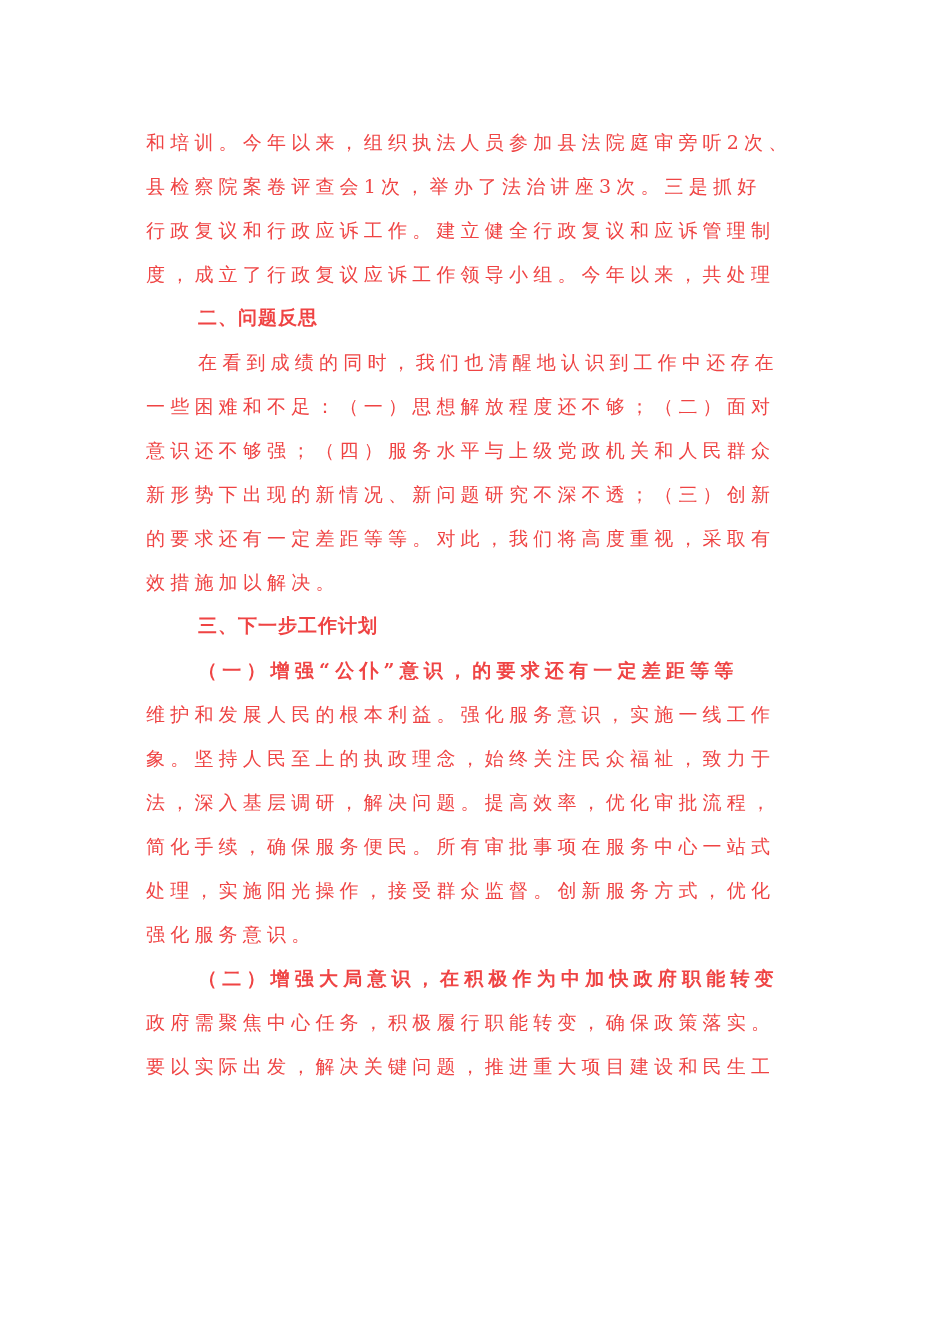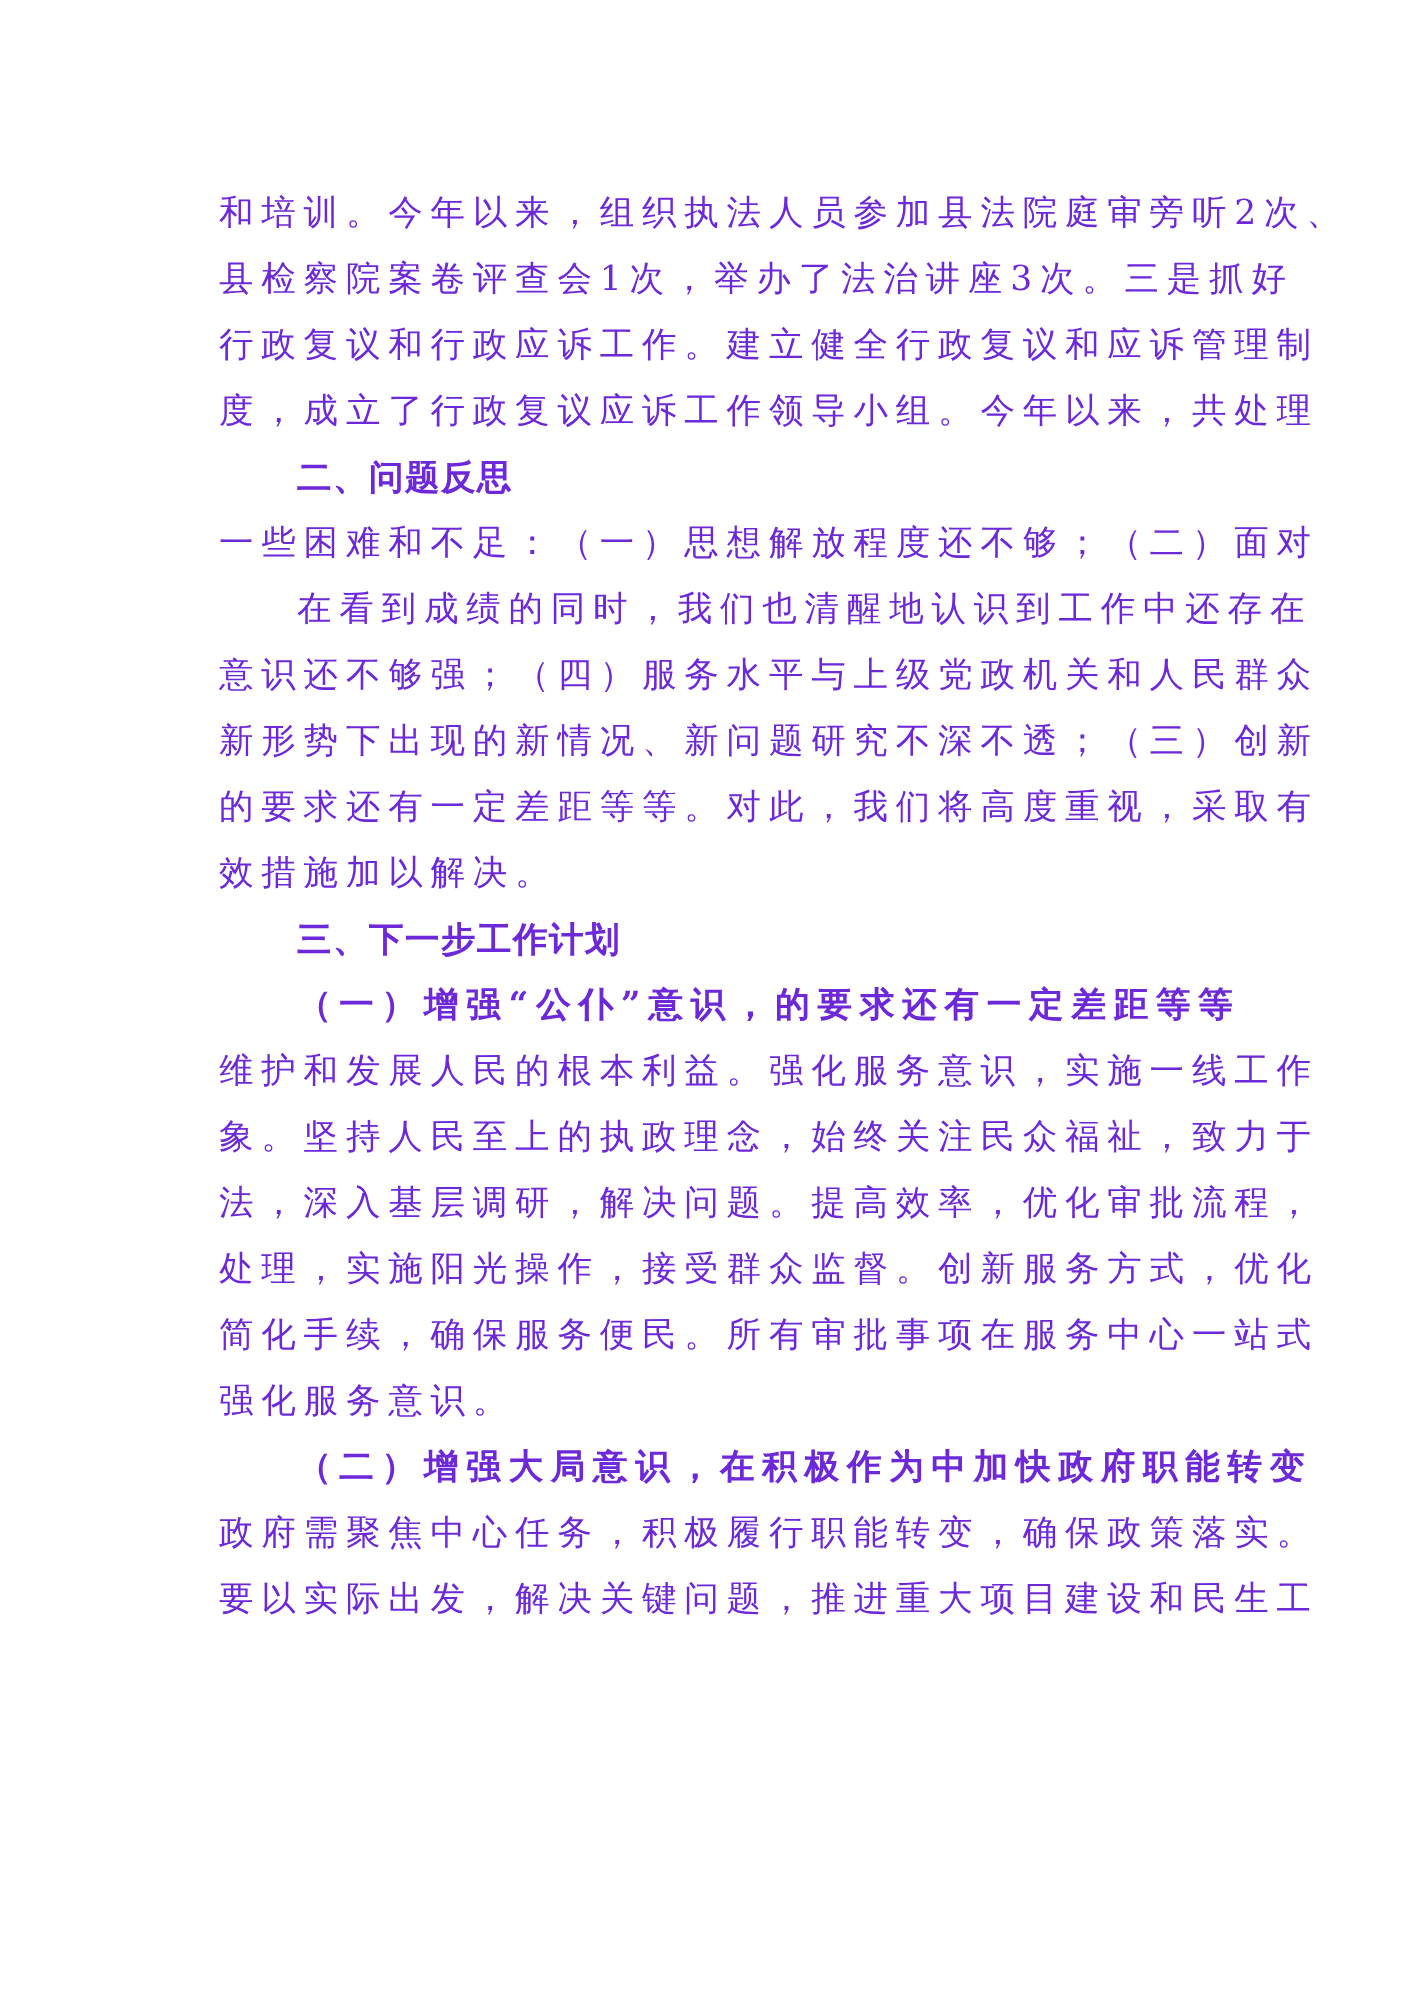--- a/index.html
+++ b/index.html
@@ -1,20 +1,20 @@
 <!DOCTYPE html>
 <html><head>
 <meta charset="utf-8">
 <style>
   html, body { margin: 0; padding: 0; background: #ffffff; }
   body { width: 950px; height: 1344px; position: relative; overflow: hidden; }
   .page {
     position: absolute; left: 146px; top: 120px; width: 664px;
     font-family: "DejaVu Serif", "Liberation Serif", serif;
-    font-size: 23px; color: #6d28d9;
+    font-size: 19px; color: #ef4444;
     line-height: 44px;
   }
   .p { margin: 0; text-align: justify; text-align-last: left; letter-spacing: 5.2px; }
   .heading { margin: 0; text-indent: 52px; font-family: Liberation Sans, sans-serif; font-weight: bold; letter-spacing: 1px; }
   .subheading { font-weight: bold; }
   .line { display: block; white-space: nowrap; }
 </style>
 </head>
 <body>
 
@@ -22,37 +22,37 @@
   <div class="p">
     <span class="line">和培训。今年以来，组织执法人员参加县法院庭审旁听2次、</span>
     <span class="line">县检察院案卷评查会1次，举办了法治讲座3次。三是抓好</span>
     <span class="line">行政复议和行政应诉工作。建立健全行政复议和应诉管理制</span>
     <span class="line">度，成立了行政复议应诉工作领导小组。今年以来，共处理</span>
   </div>
 
   <div class="heading">二、问题反思</div>
 
   <div class="p">
+    <span class="line indent-line" style="padding-left:52px">在看到成绩的同时，我们也清醒地认识到工作中还存在</span>
     <span class="line">一些困难和不足：（一）思想解放程度还不够；（二）面对</span>
-    <span class="line indent-line" style="padding-left:52px">在看到成绩的同时，我们也清醒地认识到工作中还存在</span>
     <span class="line">意识还不够强；（四）服务水平与上级党政机关和人民群众</span>
     <span class="line">新形势下出现的新情况、新问题研究不深不透；（三）创新</span>
     <span class="line">的要求还有一定差距等等。对此，我们将高度重视，采取有</span>
     <span class="line">效措施加以解决。</span>
   </div>
 
   <div class="heading">三、下一步工作计划</div>
 
   <div class="p">
     <span class="line subheading" style="padding-left:52px">（一）增强“公仆”意识，的要求还有一定差距等等</span>
     <span class="line">维护和发展人民的根本利益。强化服务意识，实施一线工作</span>
     <span class="line">象。坚持人民至上的执政理念，始终关注民众福祉，致力于</span>
     <span class="line">法，深入基层调研，解决问题。提高效率，优化审批流程，</span>
+    <span class="line">简化手续，确保服务便民。所有审批事项在服务中心一站式</span>
     <span class="line">处理，实施阳光操作，接受群众监督。创新服务方式，优化</span>
-    <span class="line">简化手续，确保服务便民。所有审批事项在服务中心一站式</span>
     <span class="line">强化服务意识。</span>
   </div>
 
   <div class="p">
     <span class="line subheading" style="padding-left:52px">（二）增强大局意识，在积极作为中加快政府职能转变</span>
     <span class="line">政府需聚焦中心任务，积极履行职能转变，确保政策落实。</span>
     <span class="line">要以实际出发，解决关键问题，推进重大项目建设和民生工</span>
   </div>
 </div>
 

